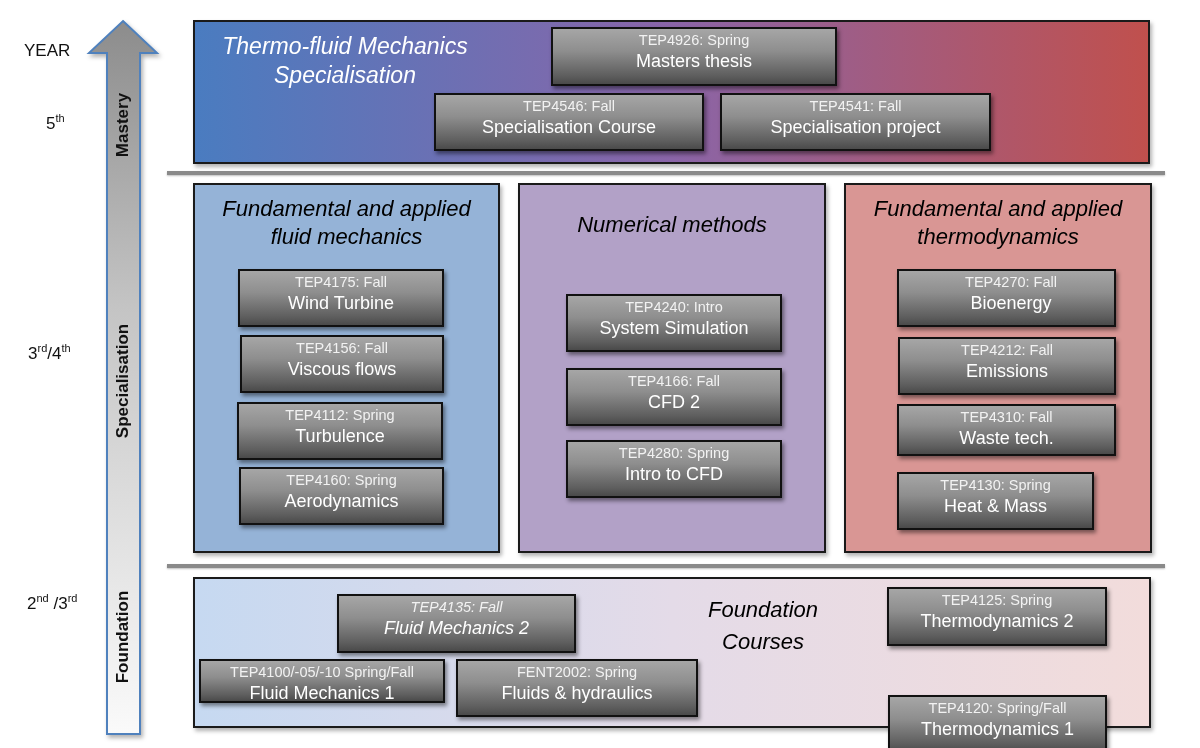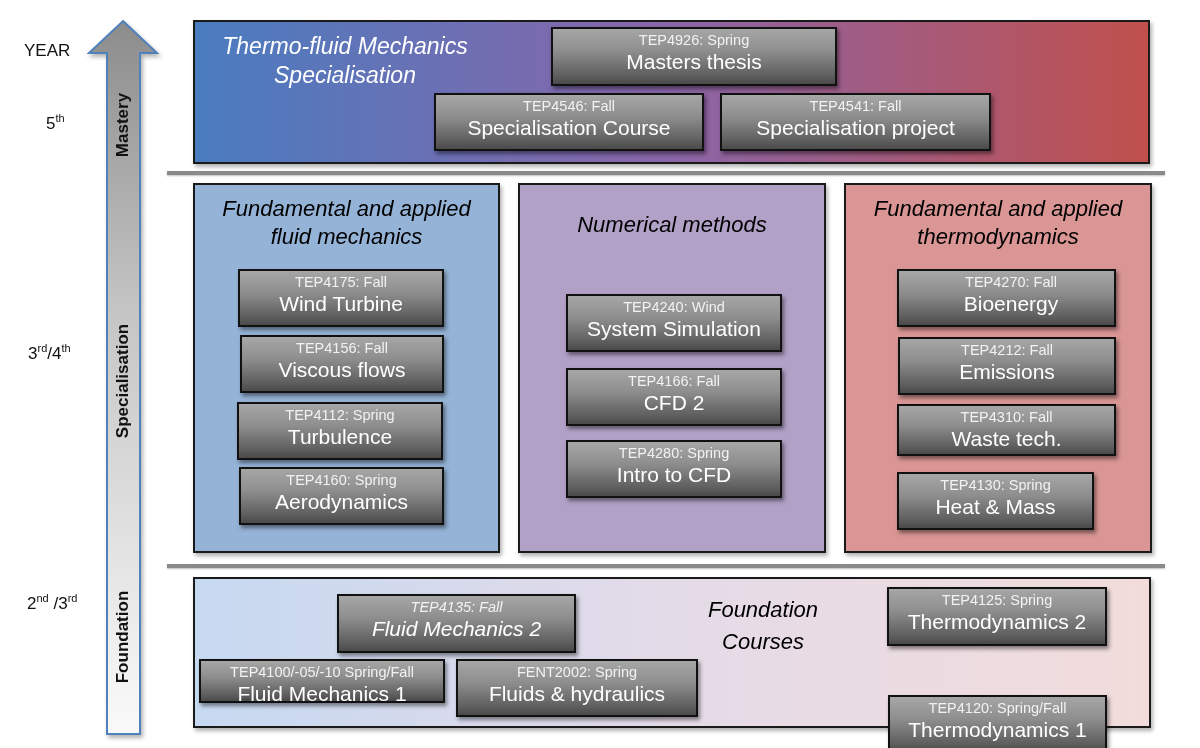--- a/index.html
+++ b/index.html
@@ -16,21 +16,21 @@
   .separator { position: absolute; height: 4px; background: #8a8a8a; left: 167px; width: 998px;
     box-shadow: 0 1px 2px rgba(0,0,0,0.25); }
 
   .panel { position: absolute; border: 2px solid #1a1a1a; box-shadow: 2px 3px 4px rgba(0,0,0,0.3); }
   .panel-title { position: absolute; font-style: italic; font-weight: normal; text-align: center; line-height: 1.25; }
 
   .course { position: absolute; border: 2px solid #111;
     background: linear-gradient(to bottom, #a6a6a6 0%, #8e8e8e 40%, #5e5e5e 85%, #4a4a4a 100%);
     box-shadow: 2px 3px 4px rgba(0,0,0,0.45); color: #fff; text-align: center; cursor: pointer; }
   .course .code { display: block; font-size: 14.5px; margin-top: 2px; line-height: 18px; color: #f2f2f2; }
-  .course .name { display: block; font-size: 21px; line-height: 25px; color: #fff; }
+  .course .name { display: block; font-size: 18px; line-height: 25px; color: #fff; }
 </style>
 </head>
 <body>
 
 <div class="year-label" style="left:24px; top:41px;">YEAR</div>
 
 <div class="year-label" style="left:46px; top:112px;">
   <span>5</span><sup>th</sup>
 </div>
 <div class="year-label" style="left:28px; top:342px;">
@@ -99,21 +99,21 @@
 </div>
 <div class="course" style="left:239px; top:467px; width:205px; height:58px;">
   <span class="code">TEP4160: Spring</span>
   <span class="name">Aerodynamics</span>
 </div>
 
 <div class="panel" style="left:518px; top:183px; width:308px; height:370px; background:#b2a1c7;">
   <div class="panel-title" style="left:0; top:26px; width:304px; font-size:22px; color:#000;">Numerical methods</div>
 </div>
 <div class="course" style="left:566px; top:294px; width:216px; height:58px;">
-  <span class="code">TEP4240: Wind</span>
+  <span class="code">TEP4240: Intro</span>
   <span class="name">System Simulation</span>
 </div>
 <div class="course" style="left:566px; top:368px; width:216px; height:58px;">
   <span class="code">TEP4166: Fall</span>
   <span class="name">CFD 2</span>
 </div>
 <div class="course" style="left:566px; top:440px; width:216px; height:58px;">
   <span class="code">TEP4280: Spring</span>
   <span class="name">Intro to CFD</span>
 </div>

